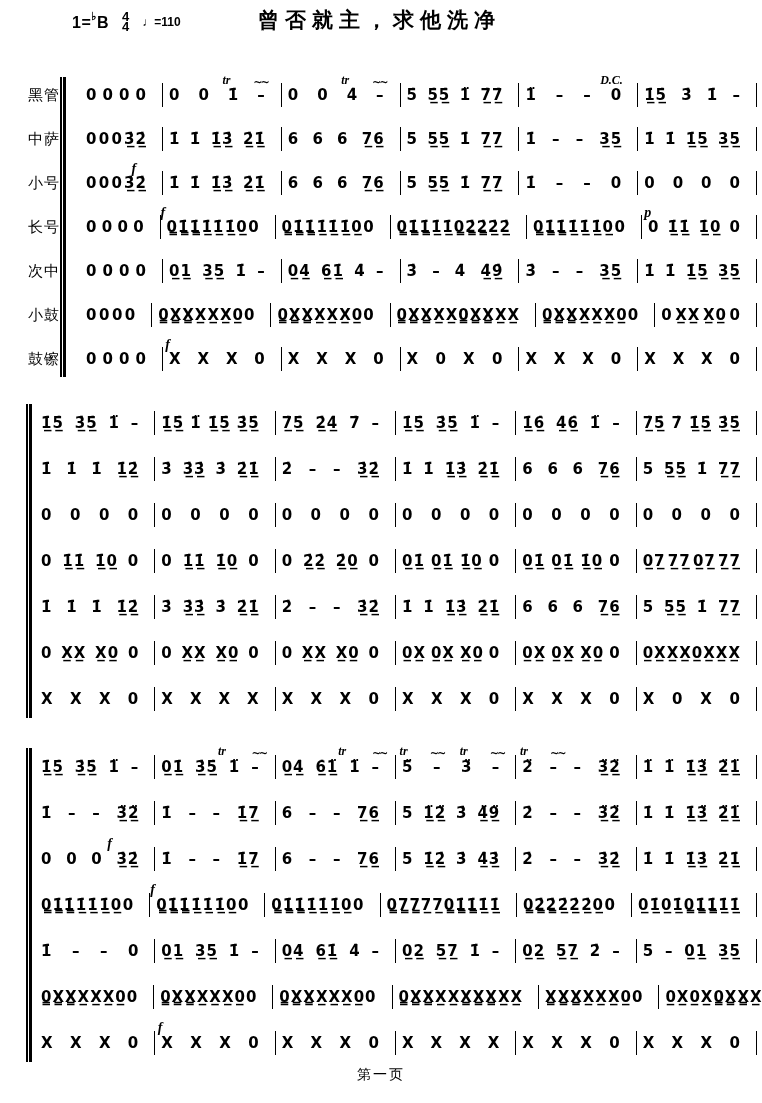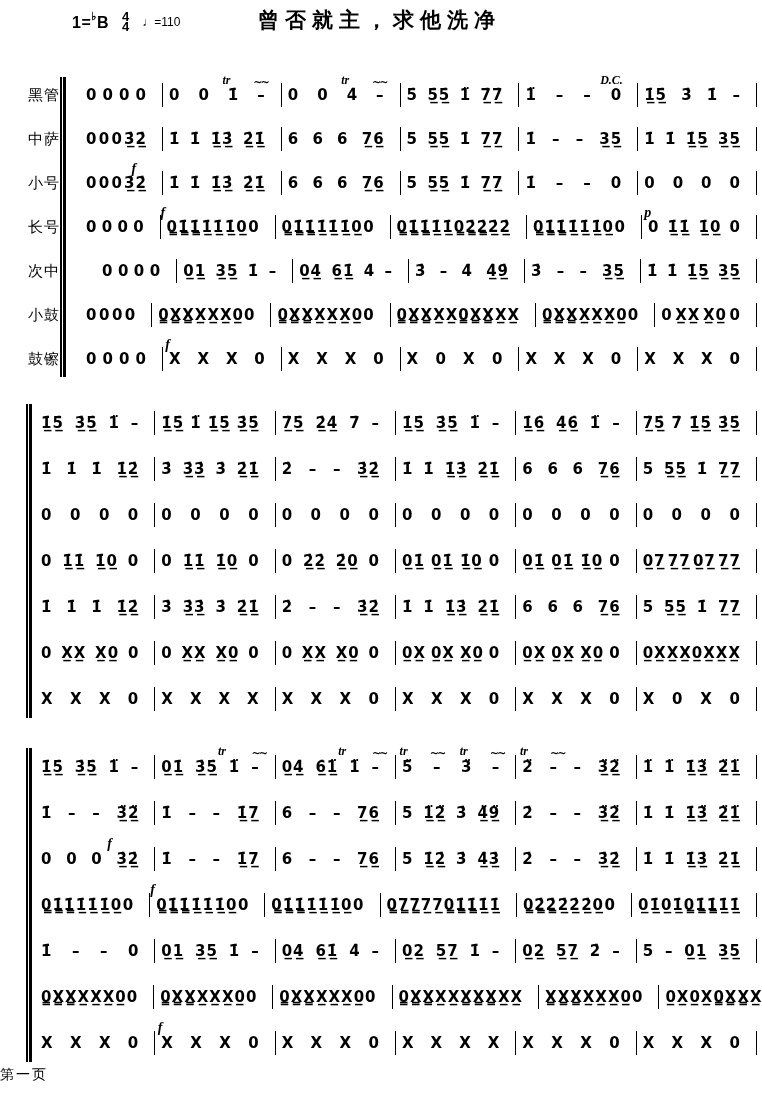--- a/index.html
+++ b/index.html
@@ -5,21 +5,21 @@
   html,body{margin:0;padding:0;background:#fff;}
   .page{position:relative;width:762px;height:1103px;background:#fff;overflow:hidden;
         font-family:"Liberation Sans",sans-serif;color:#000;}
 
   
   .hdr-meta{position:absolute;left:72px;top:12px;display:flex;align-items:center;gap:13px;}
   .keysig{font-weight:700;font-size:16px;letter-spacing:0.5px;}
   .keysig sup{font-size:11px;position:relative;top:-2px;}
   .timesig{display:inline-flex;flex-direction:column;text-align:center;font-weight:700;
            font-size:13px;line-height:10px;}
-  .tempo{font-weight:400;font-size:12px;}
+  .tempo{font-weight:700;font-size:12px;}
   .title{position:absolute;left:258px;top:6px;font-size:21px;font-weight:700;letter-spacing:6px;}
   .siteline{position:absolute;left:193px;top:36px;font-size:15px;font-weight:700;letter-spacing:0.5px;}
 
   
   .system{position:absolute;right:5px;}
   .sysline{position:absolute;top:4px;bottom:4px;width:6px;}
   .sysline::before{content:'';position:absolute;left:0;top:0;bottom:0;width:1.5px;background:#000;}
   .sysline::after{content:'';position:absolute;left:3px;top:0;bottom:0;width:3px;background:#000;}
   .staff-row{display:flex;align-items:stretch;}
   .staff-label{width:48px;display:flex;align-items:center;justify-content:flex-end;
@@ -30,21 +30,21 @@
   .measure::after{content:'';position:absolute;right:0;top:50%;margin-top:-12px;height:24px;
                   width:1px;background:#000;}
   .tok{font-family:"DejaVu Sans","Liberation Sans",sans-serif;font-weight:700;font-size:15px;
        letter-spacing:1px;white-space:nowrap;line-height:1;}
   .ann{position:absolute;top:0;line-height:1;}
   .ann.tr{font:italic 700 12px "Liberation Serif","DejaVu Serif",serif;}
   .ann.wv{font:700 11px "DejaVu Sans",sans-serif;letter-spacing:-2px;top:3px;}
   .ann.dyn{font:italic 700 14px "Liberation Serif","DejaVu Serif",serif;}
   .ann.dc{font:italic 700 12px "Liberation Serif","DejaVu Serif",serif;white-space:nowrap;}
 
-  .footer{position:absolute;left:0;top:1066px;width:100%;font-size:14px;
+  .footer{position:absolute;left:0;top:1066px;width:100%;text-align:center;font-size:14px;
           letter-spacing:2px;}
 </style>
 </head>
 <body>
 
 <div class="page">
 
   <div class="hdr-meta">
     <span class="keysig"><span>1=</span><sup>♭</sup><span>B</span></span>
     <span class="timesig">
@@ -224,21 +224,21 @@
             </div>
             <div class="measure" style="flex: 1 1 0%;">
               <span class="tok">0</span>
               <span class="tok">1̲̇1̲̇</span>
               <span class="tok">1̲̇0̲</span>
               <span class="tok">0</span>
               <span class="ann dyn" style="left: 2%;">p</span>
             </div>
           </div>
         </div>
-        <div class="staff-row" style="height: 44px; gap: 16px;">
+        <div class="staff-row" style="height: 44px;">
           <span class="staff-label">次中</span>
           <div class="measures" style="margin-left: 8px;">
             <div class="measure" style="flex: 0.63 1 0%;">
               <span class="tok">0</span>
               <span class="tok">0</span>
               <span class="tok">0</span>
               <span class="tok">0</span>
             </div>
             <div class="measure" style="flex: 1 1 0%;">
               <span class="tok">0̲1̲</span>

